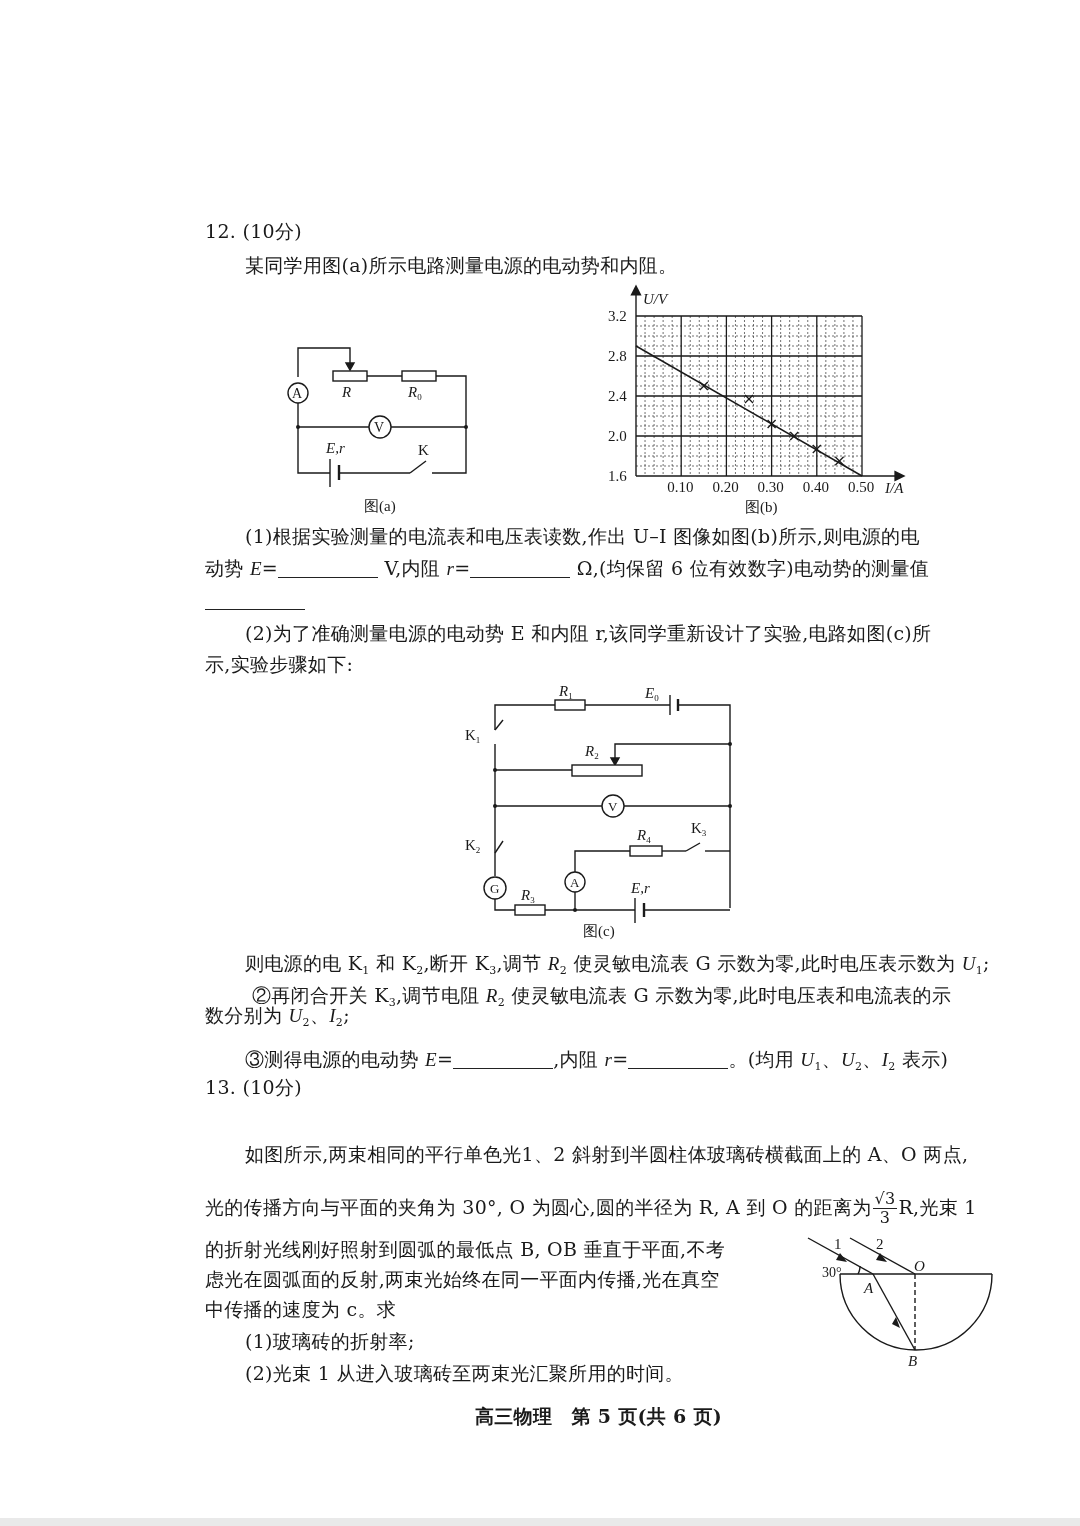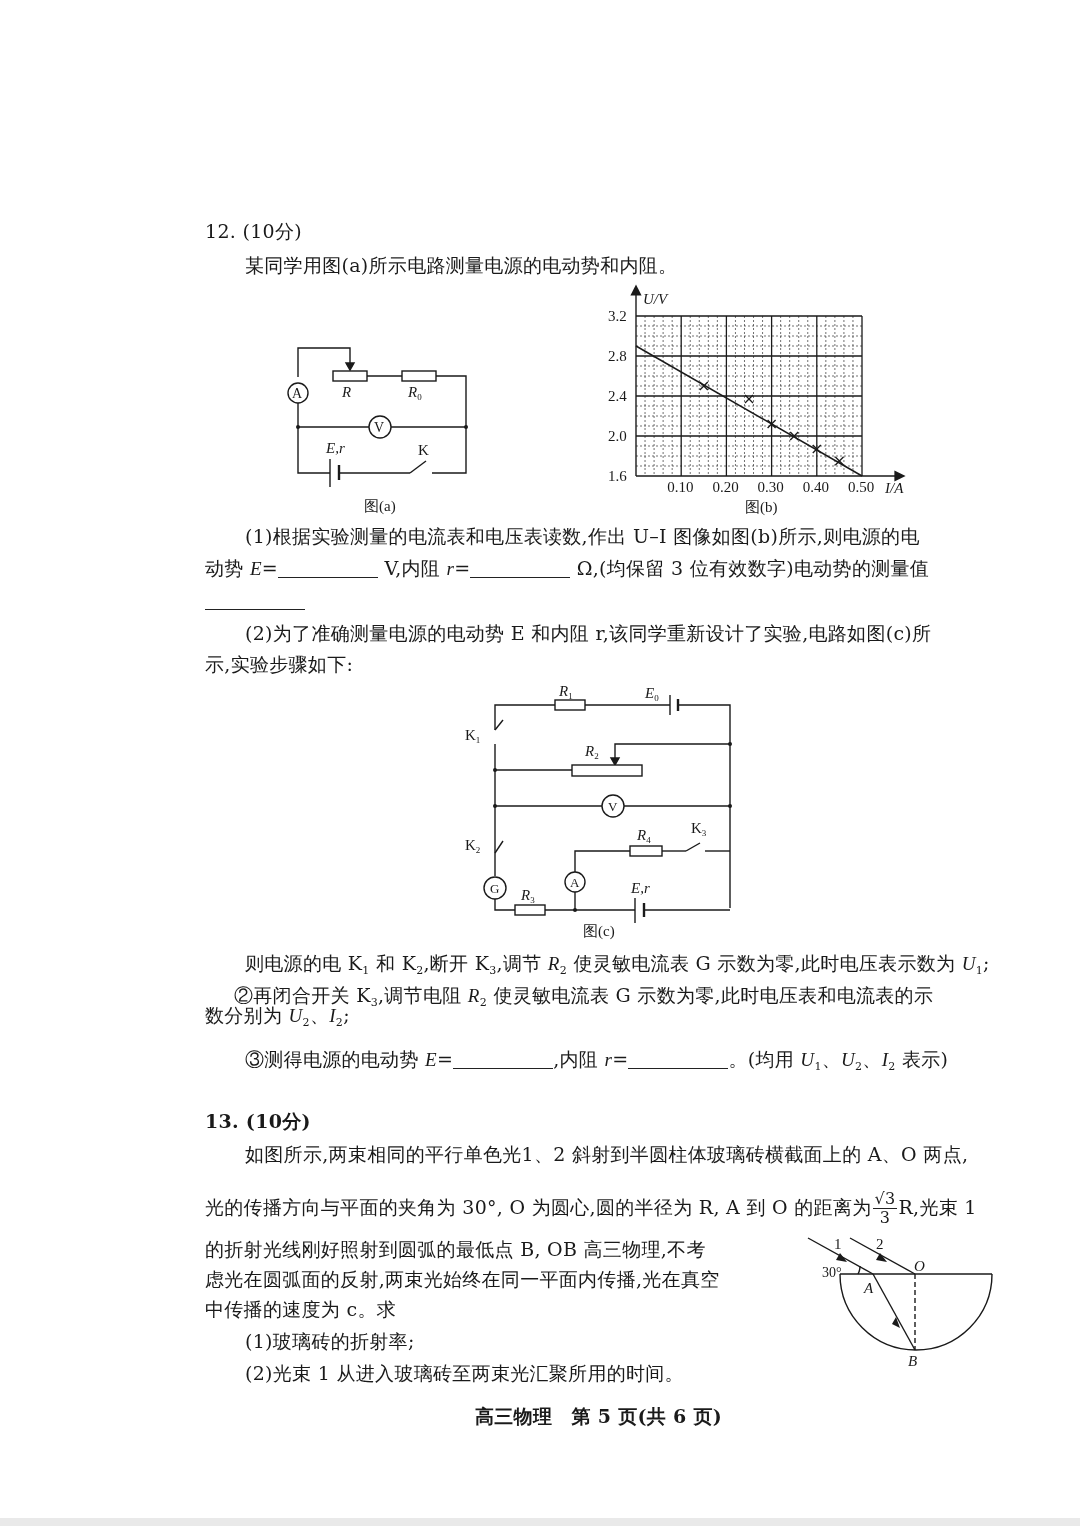--- a/index.html
+++ b/index.html
@@ -152,21 +152,21 @@
       <text x="13" y="81.00000000000003">2.8</text>
       <text x="13" y="41">3.2</text>
     </g>
   <text x="48" y="24" font-size="15" font-style="italic">U/V</text>
   <text x="290" y="213" font-size="15" font-style="italic">I/A</text>
   <text x="150" y="232" font-size="15">图(b)</text>
 </svg>
 
 <div class="abs t" style="left:245px;top:525px;">(1)根据实验测量的电流表和电压表读数,作出 U–I 图像如图(b)所示,则电源的电</div>
 <div class="abs t" style="left:205px;top:557px;">
-  <span>动势 </span><span class="it">E</span><span>=</span><span class="blank" style="width:100px;"></span><span> V,内阻 </span><span class="it">r</span><span>=</span><span class="blank" style="width:100px;"></span><span> Ω,(均保留 3 位有效数字)电动势的测量值</span>
+  <span>动势 </span><span class="it">E</span><span>=</span><span class="blank" style="width:100px;"></span><span> V,内阻 </span><span class="it">r</span><span>=</span><span class="blank" style="width:100px;"></span><span> Ω,(均保留 6 位有效数字)电动势的测量值</span>
 </div>
 <div class="abs t" style="left:205px;top:589px;">
   <span class="blank" style="width:100px;"></span>
 </div>
 
 <div class="abs t" style="left:245px;top:622px;">(2)为了准确测量电源的电动势 E 和内阻 r,该同学重新设计了实验,电路如图(c)所</div>
 <div class="abs t" style="left:205px;top:653px;">示,实验步骤如下:</div>
 
 <svg class="abs" style="left:455px;top:678px;" width="300" height="265" viewBox="0 0 300 265">
   <g stroke="#1a1a1a" stroke-width="1.4" fill="none">
@@ -224,36 +224,36 @@
   <text x="35" y="215" font-size="13">G</text>
   <text x="115" y="209" font-size="13">A</text>
   <text x="66" y="222" font-size="15" font-style="italic"><tspan>R</tspan><tspan font-size="9" dy="3" font-style="normal">3</tspan></text>
   <text x="176" y="215" font-size="15" font-style="italic">E,r</text>
   <text x="128" y="258" font-size="15">图(c)</text>
 </svg>
 
 <div class="abs t" style="left:245px;top:952px;">
   <span>则电源的电 K</span><span class="sub">1</span><span> 和 K</span><span class="sub">2</span><span>,断开 K</span><span class="sub">3</span><span>,调节 </span><span class="it">R</span><span class="sub">2</span><span> 使灵敏电流表 G 示数为零,此时电压表示数为 </span><span class="it">U</span><span class="sub">1</span><span>;</span>
 </div>
-<div class="abs t" style="left:234px;top:984px;">
+<div class="abs t" style="left:252px;top:984px;">
   <span>②再闭合开关 K</span><span class="sub">3</span><span>,调节电阻 </span><span class="it">R</span><span class="sub">2</span><span> 使灵敏电流表 G 示数为零,此时电压表和电流表的示</span>
 </div>
 <div class="abs t" style="left:205px;top:1004px;">
   <span>数分别为 </span><span class="it">U</span><span class="sub">2</span><span>、</span><span class="it">I</span><span class="sub">2</span><span>;</span>
 </div>
 <div class="abs t" style="left:245px;top:1048px;">
   <span>③测得电源的电动势 </span><span class="it">E</span><span>=</span><span class="blank" style="width:100px;"></span><span>,内阻 </span><span class="it">r</span><span>=</span><span class="blank" style="width:100px;"></span><span>。(均用 </span><span class="it">U</span><span class="sub">1</span><span>、</span><span class="it">U</span><span class="sub">2</span><span>、</span><span class="it">I</span><span class="sub">2</span><span> 表示)</span>
 </div>
 
-<div class="abs t" style="left:205px;top:1110px;font-weight:bold;">13. (10分)</div>
+<div class="abs t" style="left:205px;top:1076px;">13. (10分)</div>
 <div class="abs t" style="left:245px;top:1143px;text-align:center;">如图所示,两束相同的平行单色光1、2 斜射到半圆柱体玻璃砖横截面上的 A、O 两点,</div>
 <div class="abs t" style="left:205px;top:1190px;">
   <span>光的传播方向与平面的夹角为 30°, O 为圆心,圆的半径为 R, A 到 O 的距离为</span><span class="frac"><span class="n">√3</span><span class="d">3</span></span><span>R,光束 1</span>
 </div>
-<div class="abs t" style="left:205px;top:1238px;">的折射光线刚好照射到圆弧的最低点 B, OB 高三物理,不考</div>
+<div class="abs t" style="left:205px;top:1238px;">的折射光线刚好照射到圆弧的最低点 B, OB 垂直于平面,不考</div>
 <div class="abs t" style="left:205px;top:1268px;">虑光在圆弧面的反射,两束光始终在同一平面内传播,光在真空</div>
 <div class="abs t" style="left:205px;top:1298px;">中传播的速度为 c。求</div>
 <div class="abs t" style="left:245px;top:1330px;">(1)玻璃砖的折射率;</div>
 <div class="abs t" style="left:245px;top:1362px;">(2)光束 1 从进入玻璃砖至两束光汇聚所用的时间。</div>
 
 <svg class="abs" style="left:800px;top:1225px;" width="210" height="150" viewBox="0 0 210 150">
   <g stroke="#1a1a1a" stroke-width="1.4" fill="none">
     <line x1="40" y1="49" x2="192" y2="49"></line>
     <path d="M40,49 A76,76 0 0 0 192,49"></path>
     <line x1="8" y1="13" x2="73" y2="49"></line>

